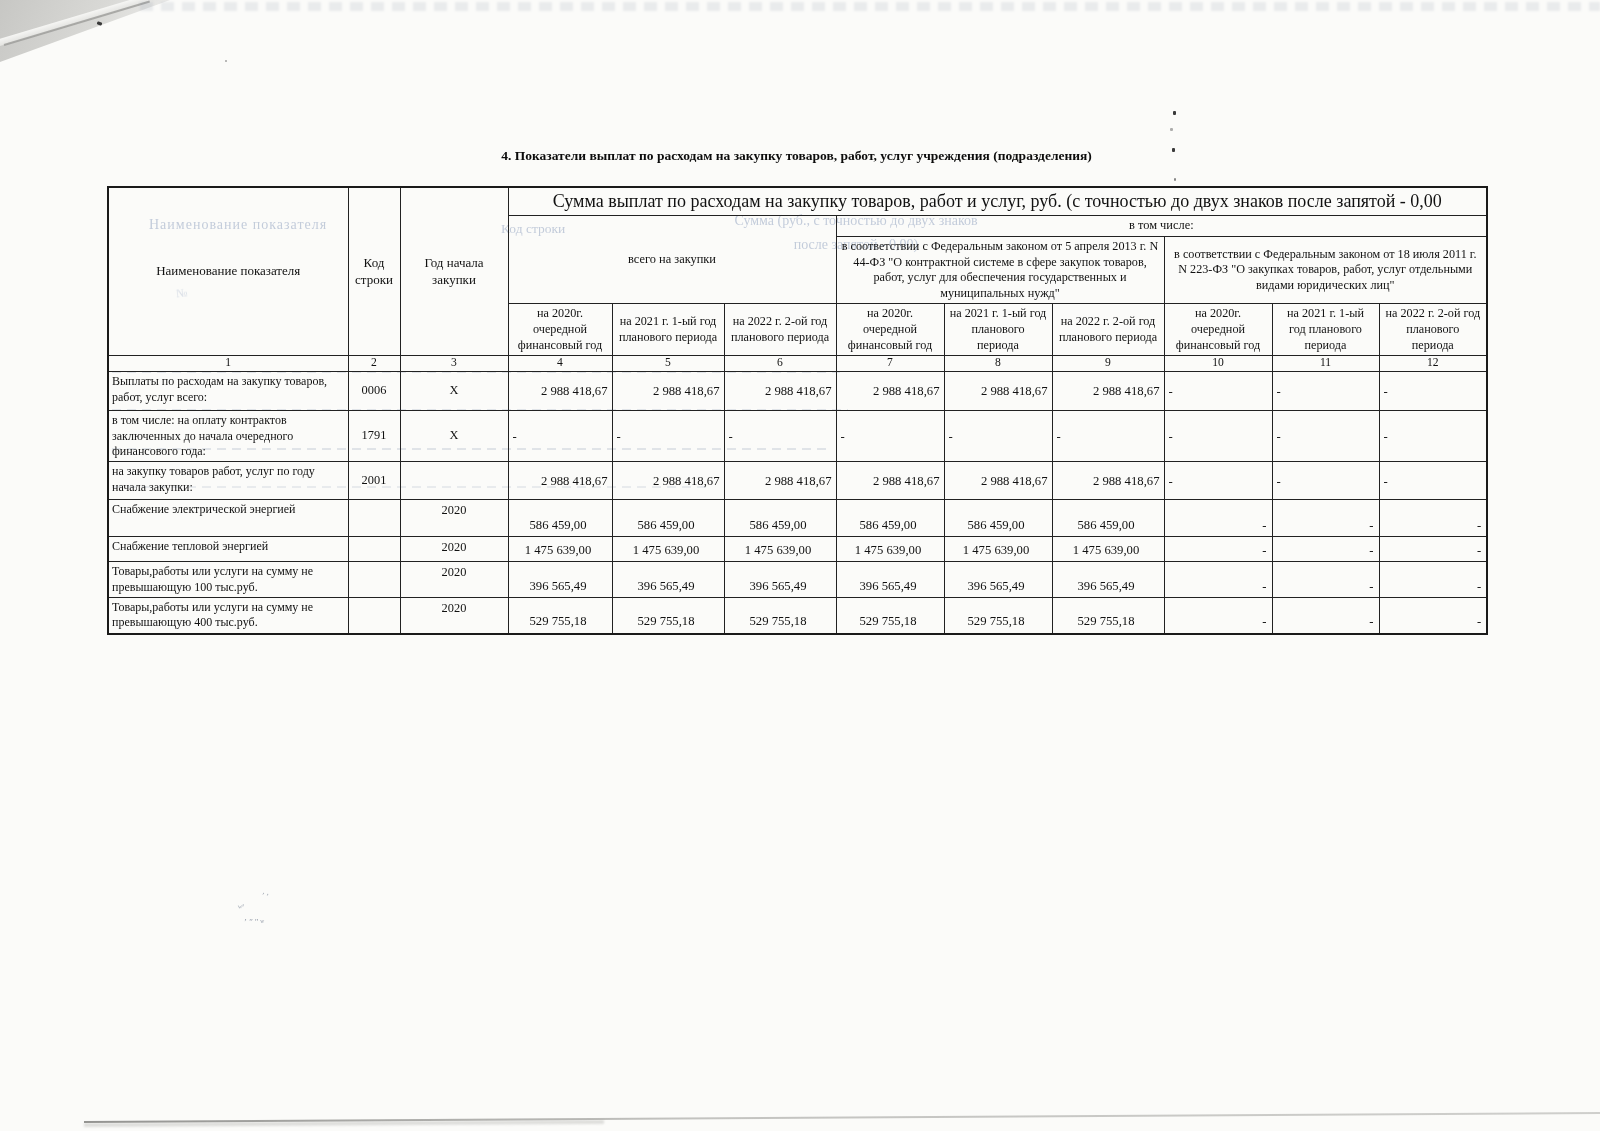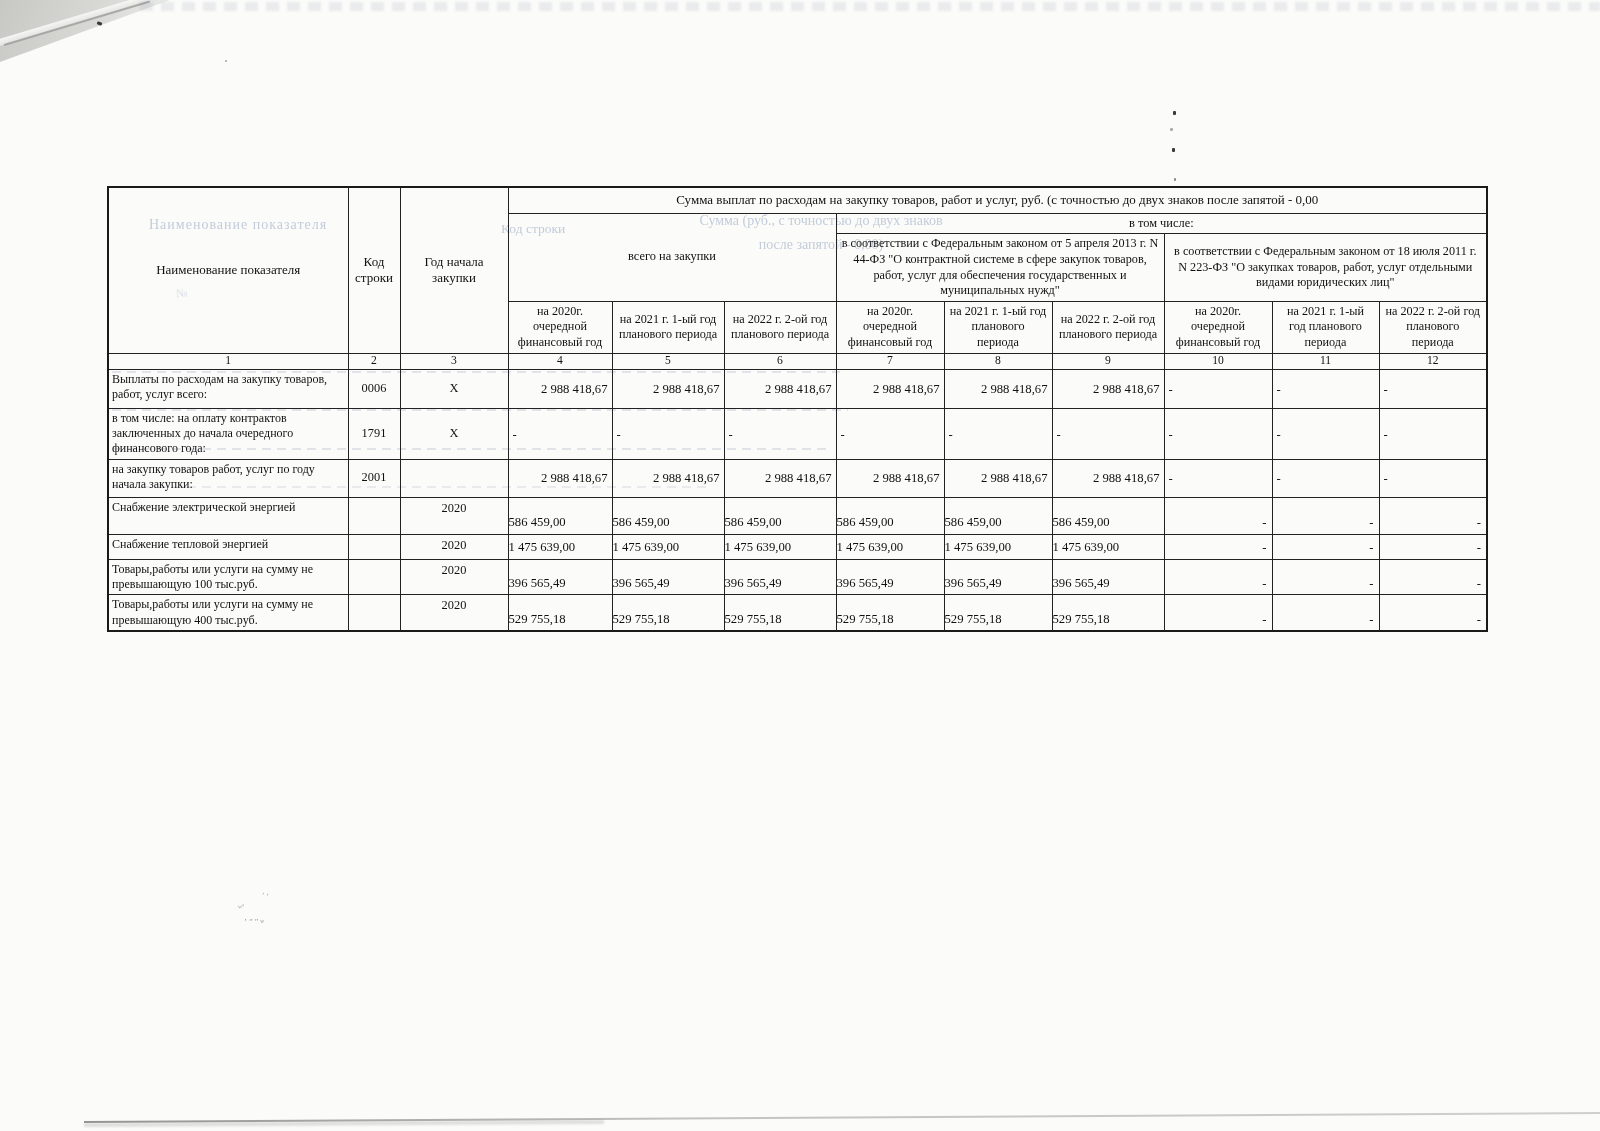--- a/index.html
+++ b/index.html
@@ -69,50 +69,51 @@
     position:absolute;left:107px;top:186px;width:1379px;z-index:2;
     border-collapse:collapse;table-layout:fixed;
     font-size:12.4px;color:#111;background:transparent;
   }
   .doc-table th,.doc-table td{
     border:1.5px solid #222;font-weight:400;line-height:1.28;
   }
   .doc-table{border:2px solid #1a1a1a;}
   .doc-table th{text-align:center;vertical-align:middle;padding:2px 5px;}
   .th-name{font-size:13px;}
-  .th-sum{font-size:13px;padding:2px 8px;}
+  .th-sum{font-size:18px;padding:2px 8px;}
   .th-fz{font-size:12.2px;padding:2px 8px;}
   .th-year{font-size:12.2px;padding:2px 5px;}
   .num-row td{height:15px;text-align:center;font-size:11.6px;padding:0 2px;vertical-align:middle;}
   .c-label{text-align:left;vertical-align:top;padding:2px 4px 2px 3px;font-size:12px;}
   .c-code{text-align:center;vertical-align:middle;font-size:12.4px;}
   .c-year-mid{text-align:center;vertical-align:middle;font-size:12.4px;}
   .c-year-top{text-align:center;vertical-align:top;padding-top:3px;font-size:12.4px;}
   .c-val-mid{text-align:right;vertical-align:middle;padding-right:4px;font-size:12.7px;}
-  .c-val-bot{text-align:left;vertical-align:bottom;padding:0 4px 3px 0;font-size:12.7px;}
+  .c-val-bot{text-align:center;vertical-align:bottom;padding:0 4px 3px 0;font-size:12.7px;}
   .c-dash-left{text-align:left;vertical-align:middle;padding-left:4px;font-size:12.7px;}
   .c-dash-right{text-align:right;vertical-align:bottom;padding:0 5px 3px 0;font-size:12.7px;}
 </style>
 </head>
 <body>
 
 <div class="page">
 
   <div class="corner-fold"></div>
   <div class="corner-highlight"></div>
   <div class="corner-line"></div>
   <div class="top-bleed"></div>
   <div class="speck" style="left:97px;top:22px;width:5px;height:3px;transform:rotate(20deg);"></div>
   <div class="speck" style="left:225px;top:60px;width:2px;height:2px;opacity:.45;"></div>
 
 
+  <div class="title">4. Показатели выплат по расходам на закупку товаров, работ, услуг учреждения (подразделения)</div>
 
   <div class="ghost" style="left:149px;top:217px;font-size:14px;letter-spacing:1px;">Наименование показателя</div>
   <div class="ghost" style="left:501px;top:221px;">Код строки</div>
-  <div class="ghost ghost-sum" style="left:603px;top:209px;width:436px;font-size:14px;">
+  <div class="ghost ghost-sum" style="left:638px;top:209px;width:436px;font-size:14px;">
     <div>Сумма (руб., с точностью до двух знаков</div>
     <div>после запятой - 0,00)</div>
   </div>
   <div class="ghost" style="left:176px;top:286px;font-size:12px;transform:rotate(-6deg);opacity:.6;">№</div>
 
   <div class="bleed-line" style="left:112px;top:371px;width:728px;"></div>
   <div class="bleed-line" style="left:112px;top:409px;width:736px;"></div>
   <div class="bleed-line" style="left:112px;top:448px;width:718px;"></div>
   <div class="bleed-line" style="left:112px;top:486px;width:600px;opacity:.7;"></div>
 

